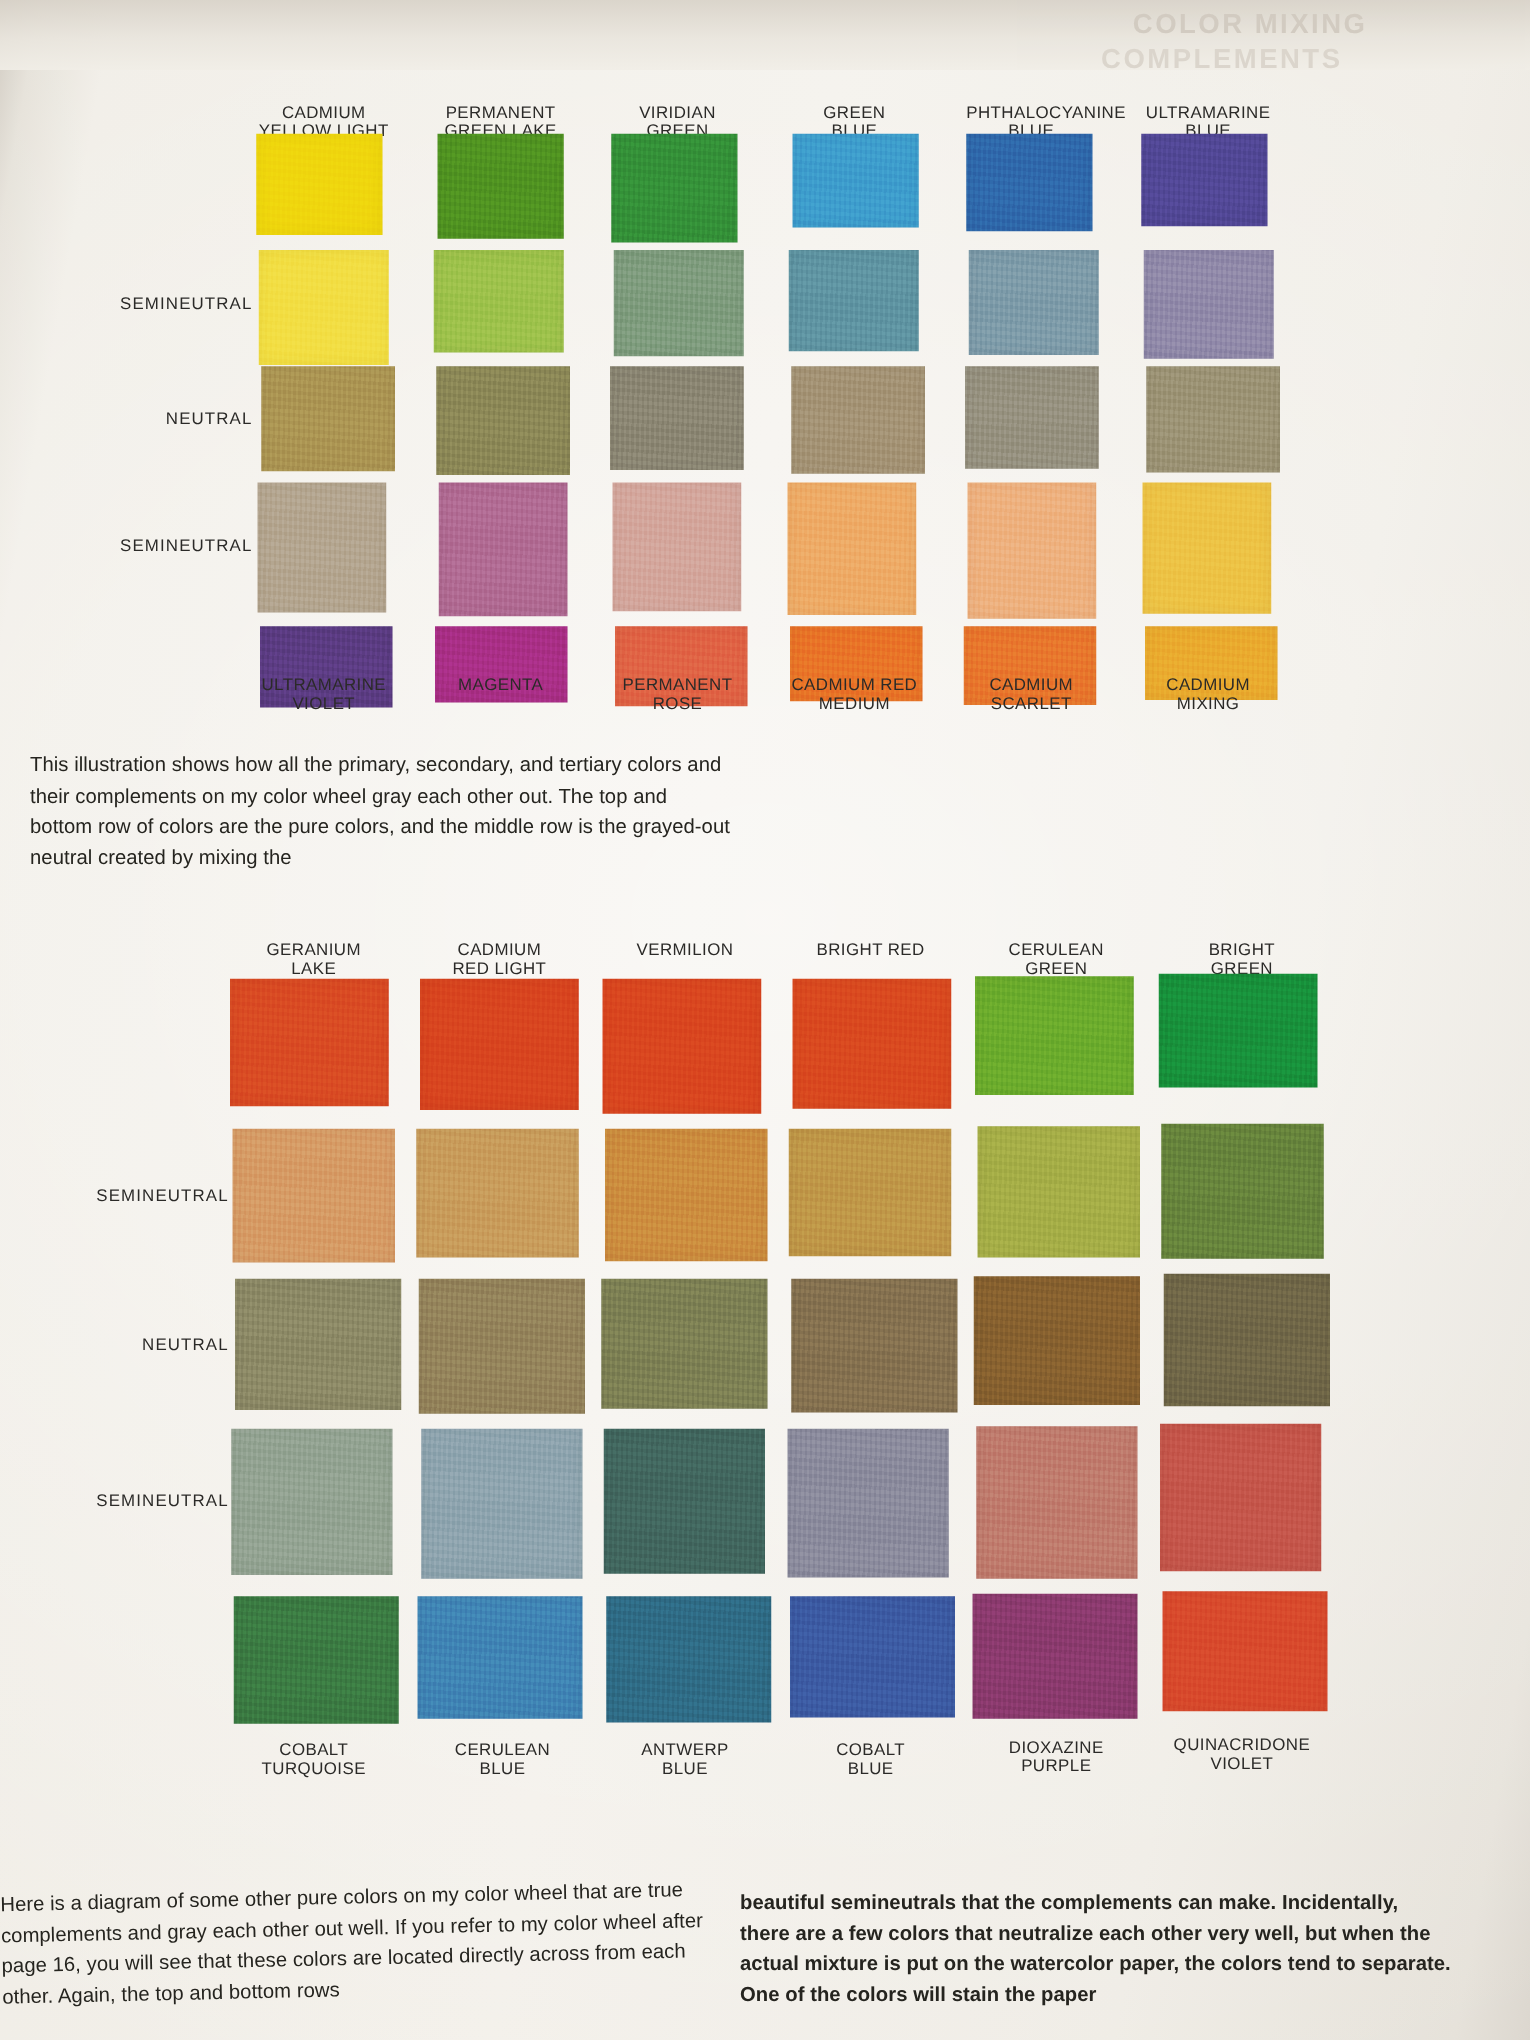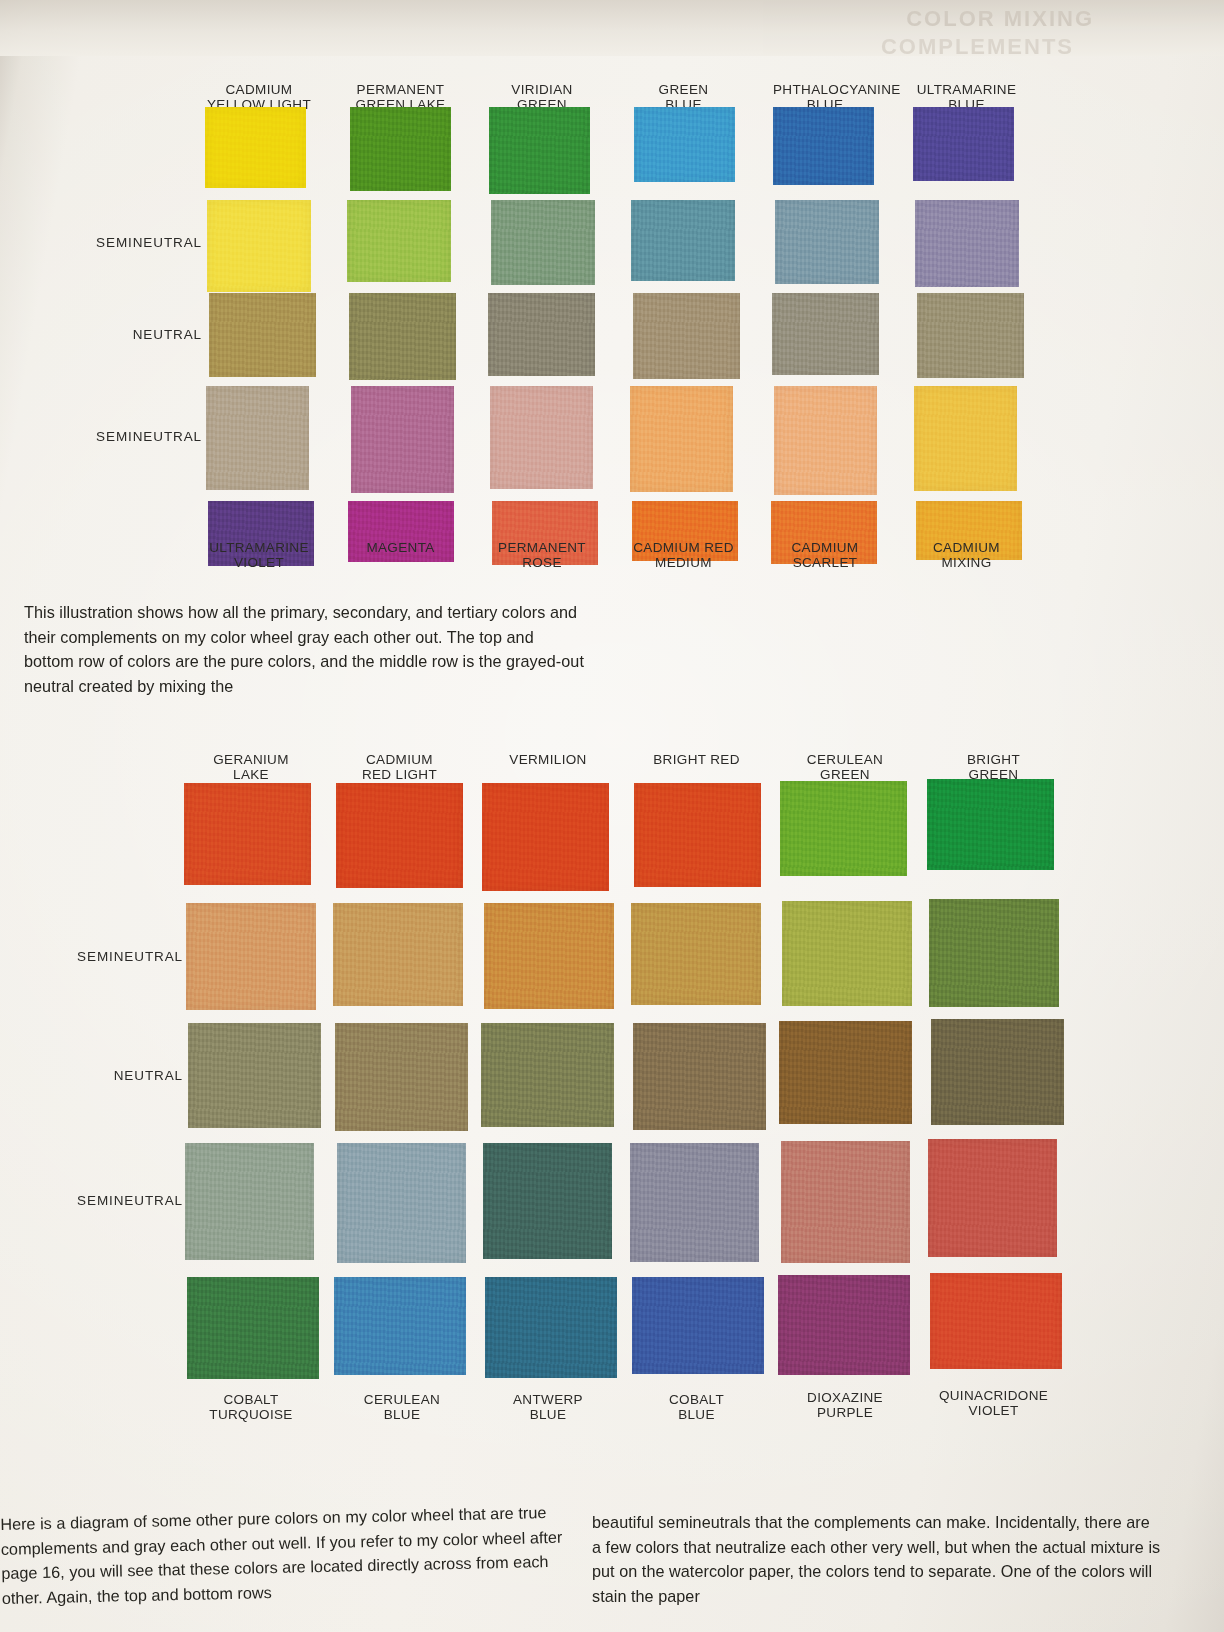--- a/index.html
+++ b/index.html
@@ -89,21 +89,21 @@
     font-size: 16.2px;
     line-height: 24.5px;
     color: #25241f;
     font-family: "Liberation Sans", sans-serif;
     letter-spacing: .05px;
   }
   #copyA-l { left: 24px;  top: 600px; width: 560px; }
   #copyA-r { left: 592px; top: 600px; width: 565px; }
   #copyB-l { left: 0px;   top: 1512px; width: 565px;
              transform: rotate(-1.25deg); transform-origin: left top; }
-  #copyB-r { left: 592px; top: 1510px; width: 570px; }
+  #copyB-r { left: 592px; top: 1510px; width: 570px; font-weight: bold; }
   #copyB-l p, #copyB-r p { margin: 0; }
   .copy p { margin: 0; }
 </style>
 </head>
 <body>
 
 <div id="page">
   <div id="topband">
     <div class="ghost">COLOR MIXING</div>
     <div class="ghost2">COMPLEMENTS</div>

